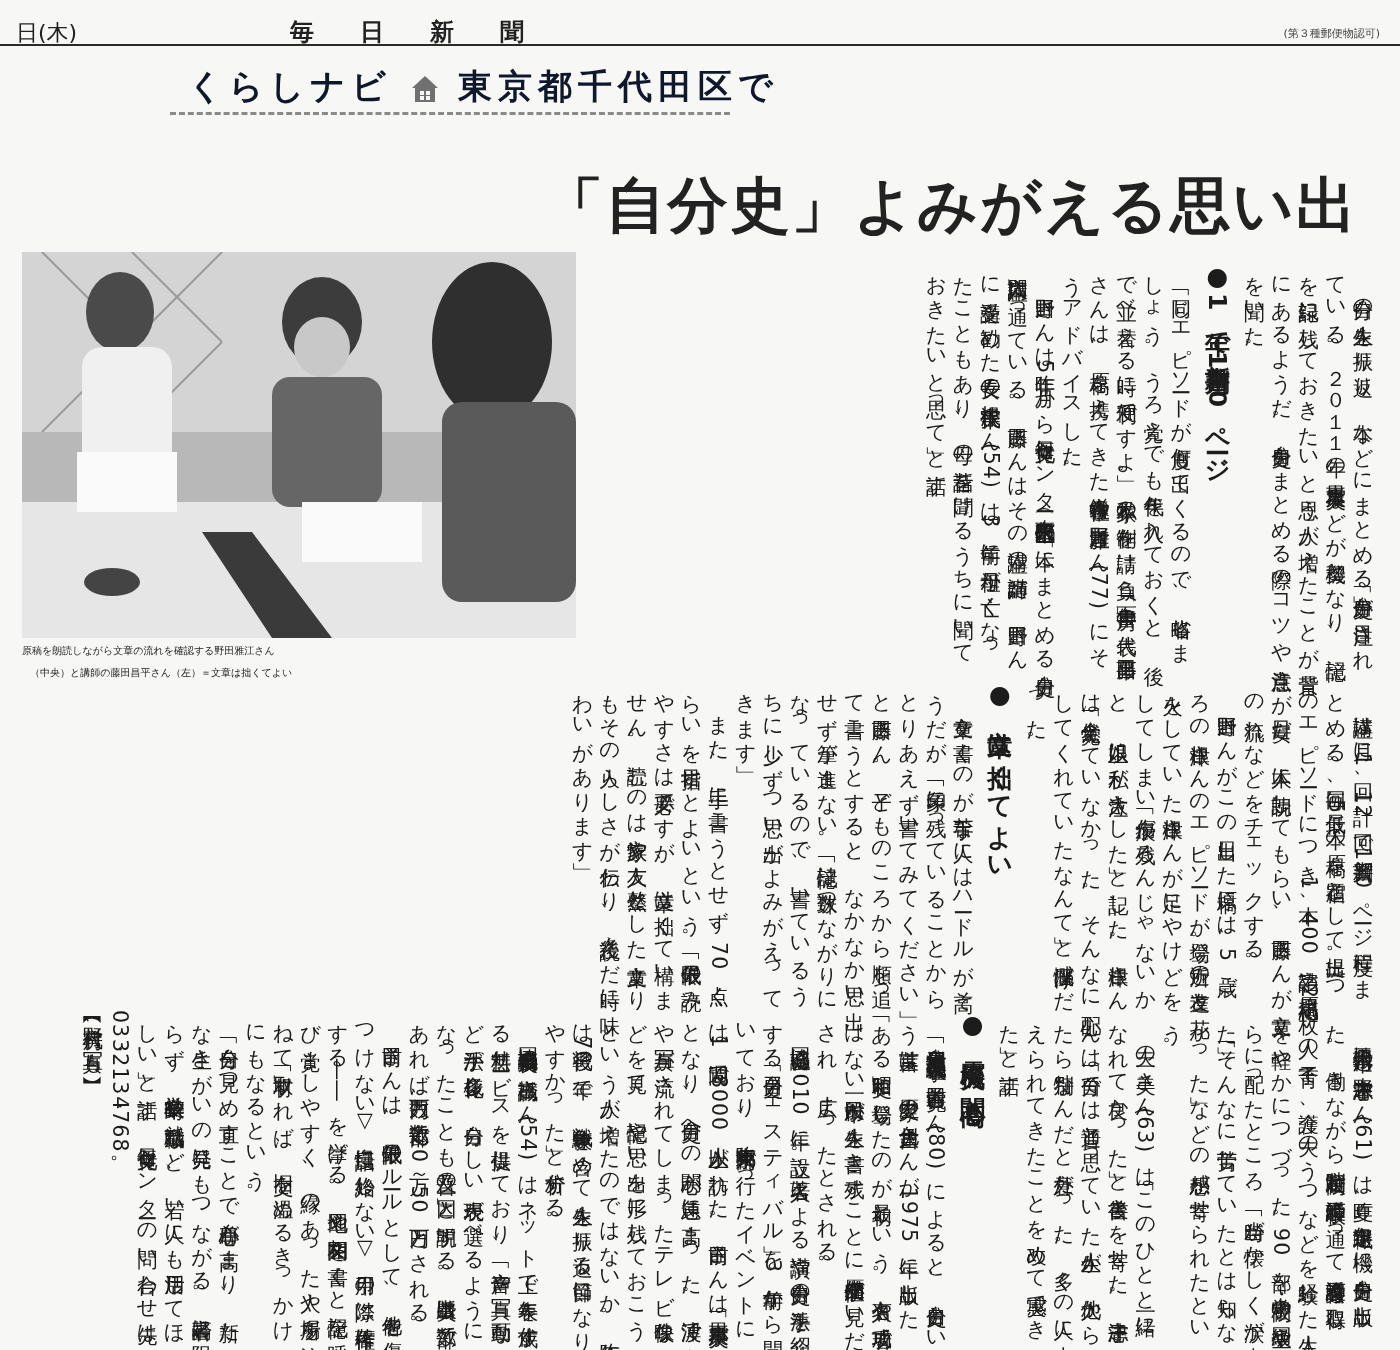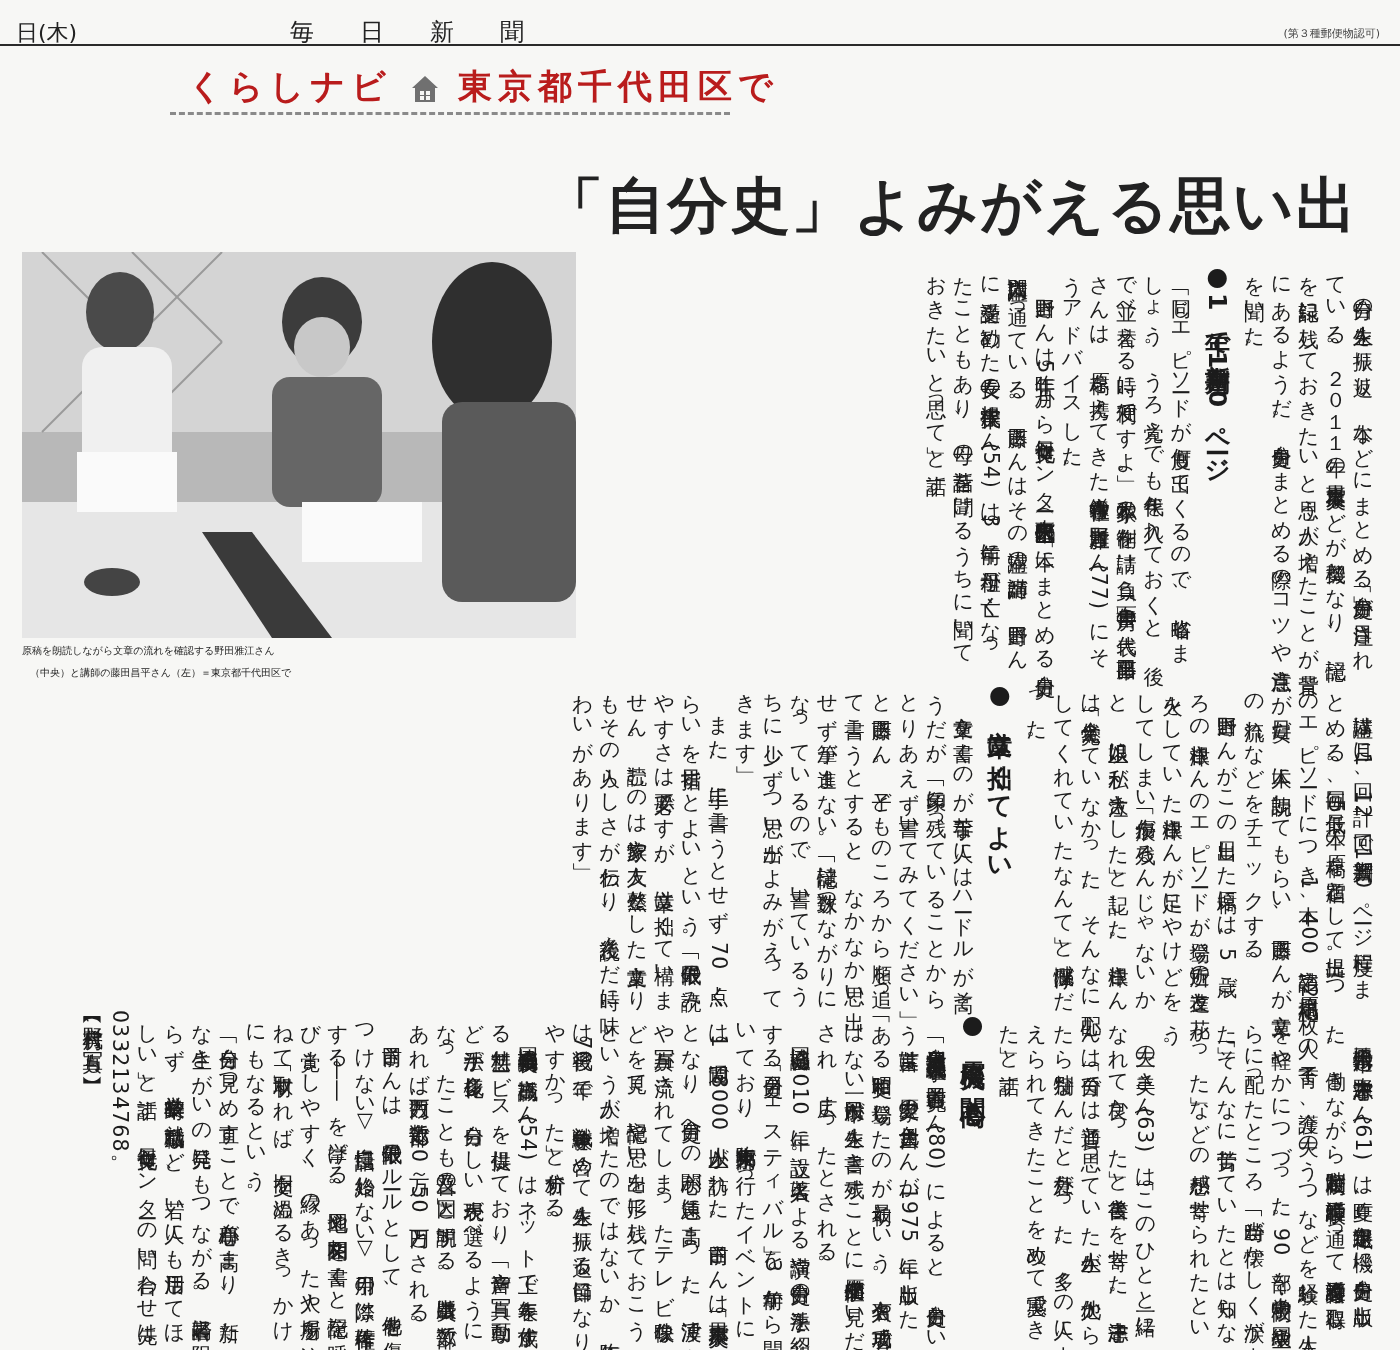--- a/index.html
+++ b/index.html
@@ -2,26 +2,26 @@
 <html><head>
 <meta charset="utf-8">
 <style>
   html, body { margin:0; padding:0; }
   body {
     width:1400px; height:1350px; position:relative; overflow:hidden;
     background:#f7f7f5; color:#1c1c1c;
     font-family:"DejaVu Sans", "Liberation Sans", sans-serif;
   }
   .masthead-date { position:absolute; left:0; top:18px; font-size:22px; color:#222;padding-left:16px; }
-  .masthead-title { position:absolute; left:290px; top:16px; font-size:24px; letter-spacing:46px; color:#222; }
+  .masthead-title { position:absolute; left:290px; top:16px; font-size:24px; letter-spacing:46px; color:#222;font-weight:bold; }
   .masthead-note { position:absolute; right:20px; top:26px; font-size:11px; color:#444;text-align:right; }
   .masthead-rule { position:absolute; left:0; right:0; top:44px; height:2px; background:#2a2a2a; }
 
   .section-label {
-    position:absolute; left:188px; top:64px; font-size:34px; color:#b91c1c; letter-spacing:6px;
+    position:absolute; left:188px; top:64px; font-size:34px; color:#0f172a; letter-spacing:6px;
     font-weight:bold; display:flex; align-items:center;
   }
   .section-label .house { display:inline-block; width:30px; height:30px; margin:0 18px; position:relative; }
   .section-label .house svg { width:30px; height:30px; }
   .section-dash {
     position:absolute; left:170px; top:112px; width:560px; height:0;
     border-top:3px dashed #8a8a8a;
   }
 
   .headline {
@@ -96,21 +96,21 @@
     <ellipse cx="300" cy="95" rx="28" ry="30" fill="#c8c8c8"></ellipse>
     <rect x="250" y="125" width="110" height="130" rx="18" fill="#666"></rect>
     <ellipse cx="470" cy="90" rx="60" ry="80" fill="#2f2f2f"></ellipse>
     <rect x="420" y="150" width="134" height="200" rx="20" fill="#5a5a5a"></rect>
     <ellipse cx="90" cy="330" rx="28" ry="14" fill="#444"></ellipse>
     <rect x="280" y="250" width="120" height="60" fill="#fafafa"></rect>
   </svg>
 </div>
 <div class="caption">
   <div>原稿を朗読しながら文章の流れを確認する野田雅江さん</div>
-  <div>（中央）と講師の藤田昌平さん（左）＝東京都千代田区で</div>
+  <div>（中央）と講師の藤田昌平さん（左）＝文章は拙くてよい</div>
 </div>
 
 <div class="band band-top">
   <p>自分の人生を振り返り、本などにまとめる「自分史」が注目されている。２０１１年の東日本大震災などが契機となり、記憶を記録に残しておきたいと思う人が増えたことが背景にあるようだ。自分史をまとめる際のコツや注意点を聞いた。</p>
   <h3>●1年で新書判150ページ</h3>
   <p>「同じエピソードが何度も出てくるので、省略しましょう。うろ覚えでも年代を入れておくと、後で並べ替える時に便利ですよ」。私家本の制作を請け負う「百年書房」の代表、藤田昌平さんは、原稿を携えてきた鎌倉市在住の野田雅江さん(77)にそうアドバイスした。</p>
   <p>野田さんは昨年5月から毎日文化センター（東京都千代田区）の「本にまとめる自分史入門講座」に通っている。藤田さんはその講座の講師だ。野田さんに受講を勧めた長女の根津実千代さん(54)は「3年前に祖母が亡くなったこともあり、母の昔話を聞けるうちに聞いておきたいと思って」と話す。</p>
 </div>
 
 <div class="band band-mid">

